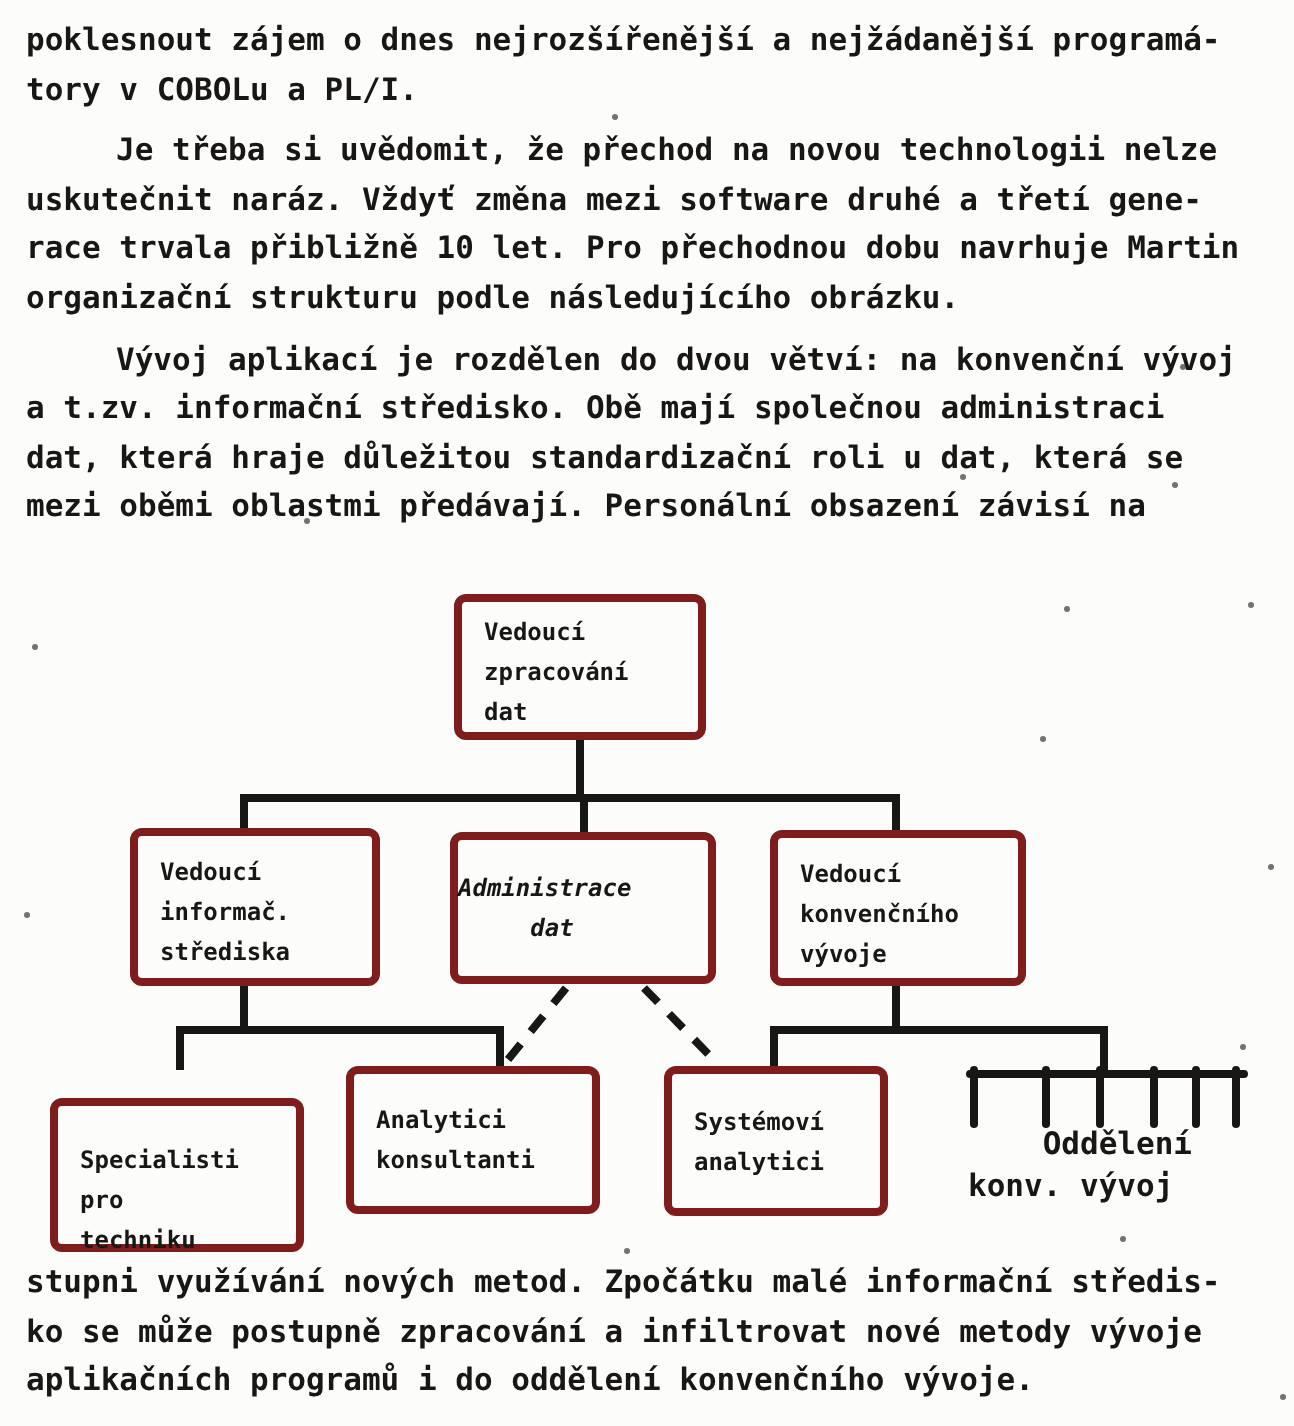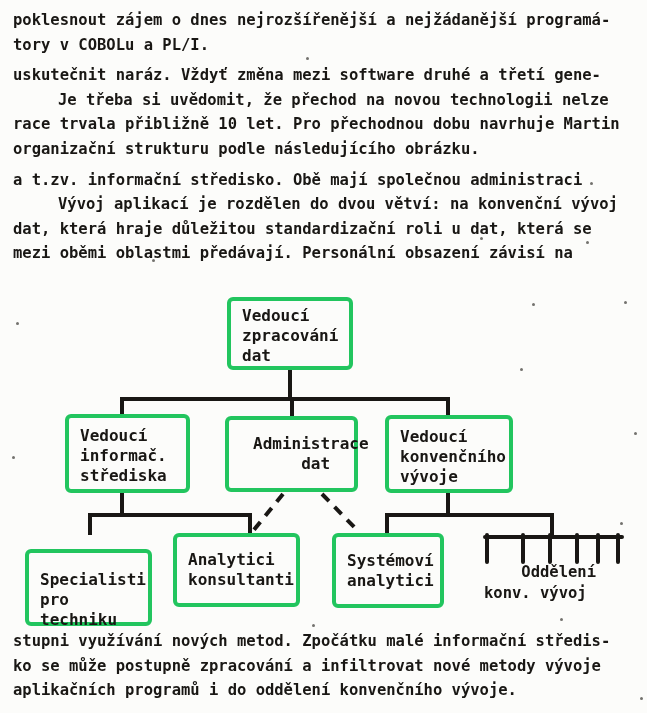--- a/index.html
+++ b/index.html
@@ -29,24 +29,24 @@
   .para { margin: 0 0 0 0; }
   .para + .para { margin-top: 6px; }
   .tline { white-space: pre; }
   .tline.indent { text-indent: 45px; }
 
   
   .chart { position: absolute; inset: 0; }
   .node {
     position: absolute;
     box-sizing: border-box;
-    border: 4px solid #22c55e;
+    border: 4px solid #7f1d1d;
     border-radius: 6px;
     background: #fcfcfa;
-    font-size: 16px;
+    font-size: 12px;
     font-weight: bold;
     line-height: 20px;
     white-space: pre;
     padding-left: 11px;
     z-index: 2;
   }
   .comb-label {
     position: absolute;
     left: 484px; top: 562px;
     font-size: 15.5px;
@@ -74,28 +74,28 @@
 <body>
 
 <div class="page">
 
   <div class="textblock top">
     <div class="para">
       <div class="tline">poklesnout zájem o dnes nejrozšířenější a nejžádanější programá-</div>
       <div class="tline">tory v COBOLu a PL/I.</div>
     </div>
     <div class="para">
+      <div class="tline indent">Je třeba si uvědomit, že přechod na novou technologii nelze</div>
       <div class="tline">uskutečnit naráz. Vždyť změna mezi software druhé a třetí gene-</div>
-      <div class="tline indent">Je třeba si uvědomit, že přechod na novou technologii nelze</div>
       <div class="tline">race trvala přibližně 10 let. Pro přechodnou dobu navrhuje Martin</div>
       <div class="tline">organizační strukturu podle následujícího obrázku.</div>
     </div>
     <div class="para">
+      <div class="tline indent">Vývoj aplikací je rozdělen do dvou větví: na konvenční vývoj</div>
       <div class="tline">a t.zv. informační středisko. Obě mají společnou administraci</div>
-      <div class="tline indent">Vývoj aplikací je rozdělen do dvou větví: na konvenční vývoj</div>
       <div class="tline">dat, která hraje důležitou standardizační roli u dat, která se</div>
       <div class="tline">mezi oběmi oblastmi předávají. Personální obsazení závisí na</div>
     </div>
   </div>
 
   <div class="chart">
 
     <svg class="connectors" width="647" height="713" viewBox="0 0 647 713">
 
       <path d="M290 368 V401
@@ -125,21 +125,21 @@
     </svg>
 
     <div class="node" style="left:227px; top:297px; width:126px; height:73px; padding-top:5px;">Vedoucí
 zpracování
 dat</div>
 
     <div class="node" style="left:65px; top:414px; width:125px; height:79px; padding-top:8px;">Vedoucí
 informač.
 střediska</div>
 
-    <div class="node" style="left:225px; top:416px; width:133px; height:76px; padding-top:14px; padding-left:24px;">Administrace
+    <div class="node" style="left:225px; top:416px; width:133px; height:76px; padding-top:14px; padding-left:0;font-style:italic;">Administrace
      dat</div>
 
     <div class="node" style="left:385px; top:415px; width:128px; height:78px; padding-top:8px;">Vedoucí
 konvenčního
 vývoje</div>
 
     <div class="node" style="left:25px; top:533px; width:127px; height:77px; padding-top:17px;margin-top:16px;">Specialisti
 pro
 techniku</div>
 

